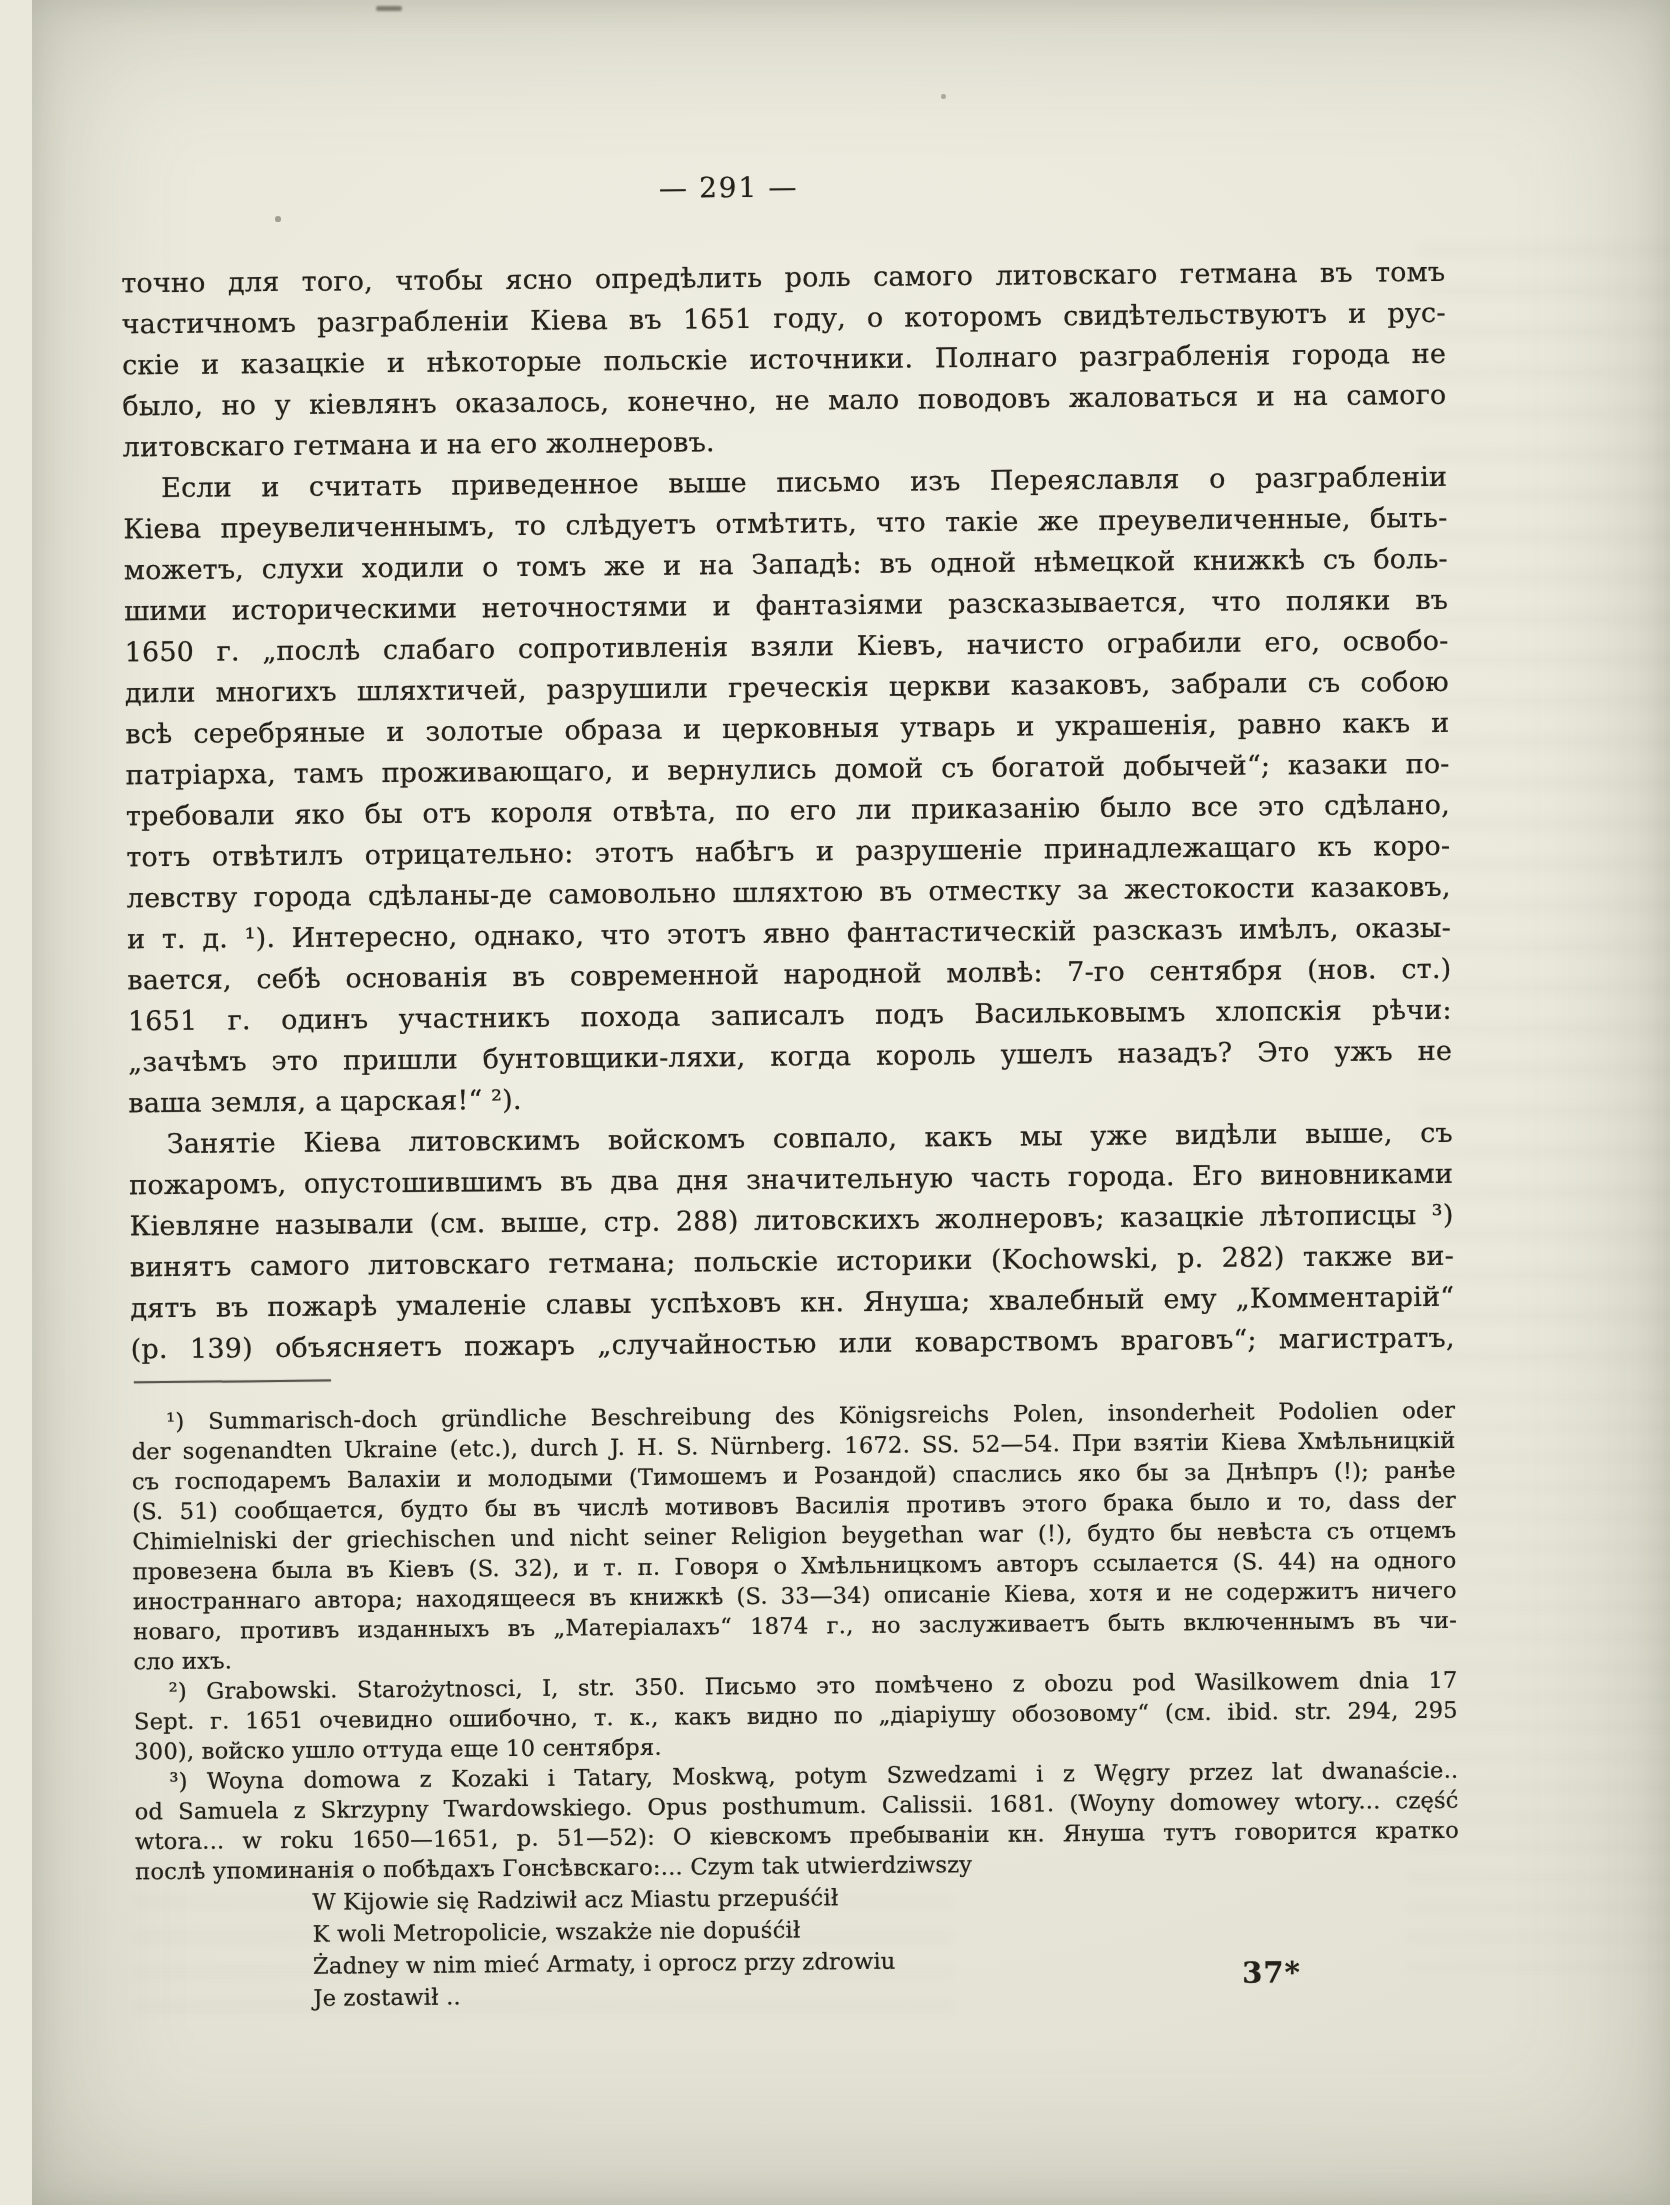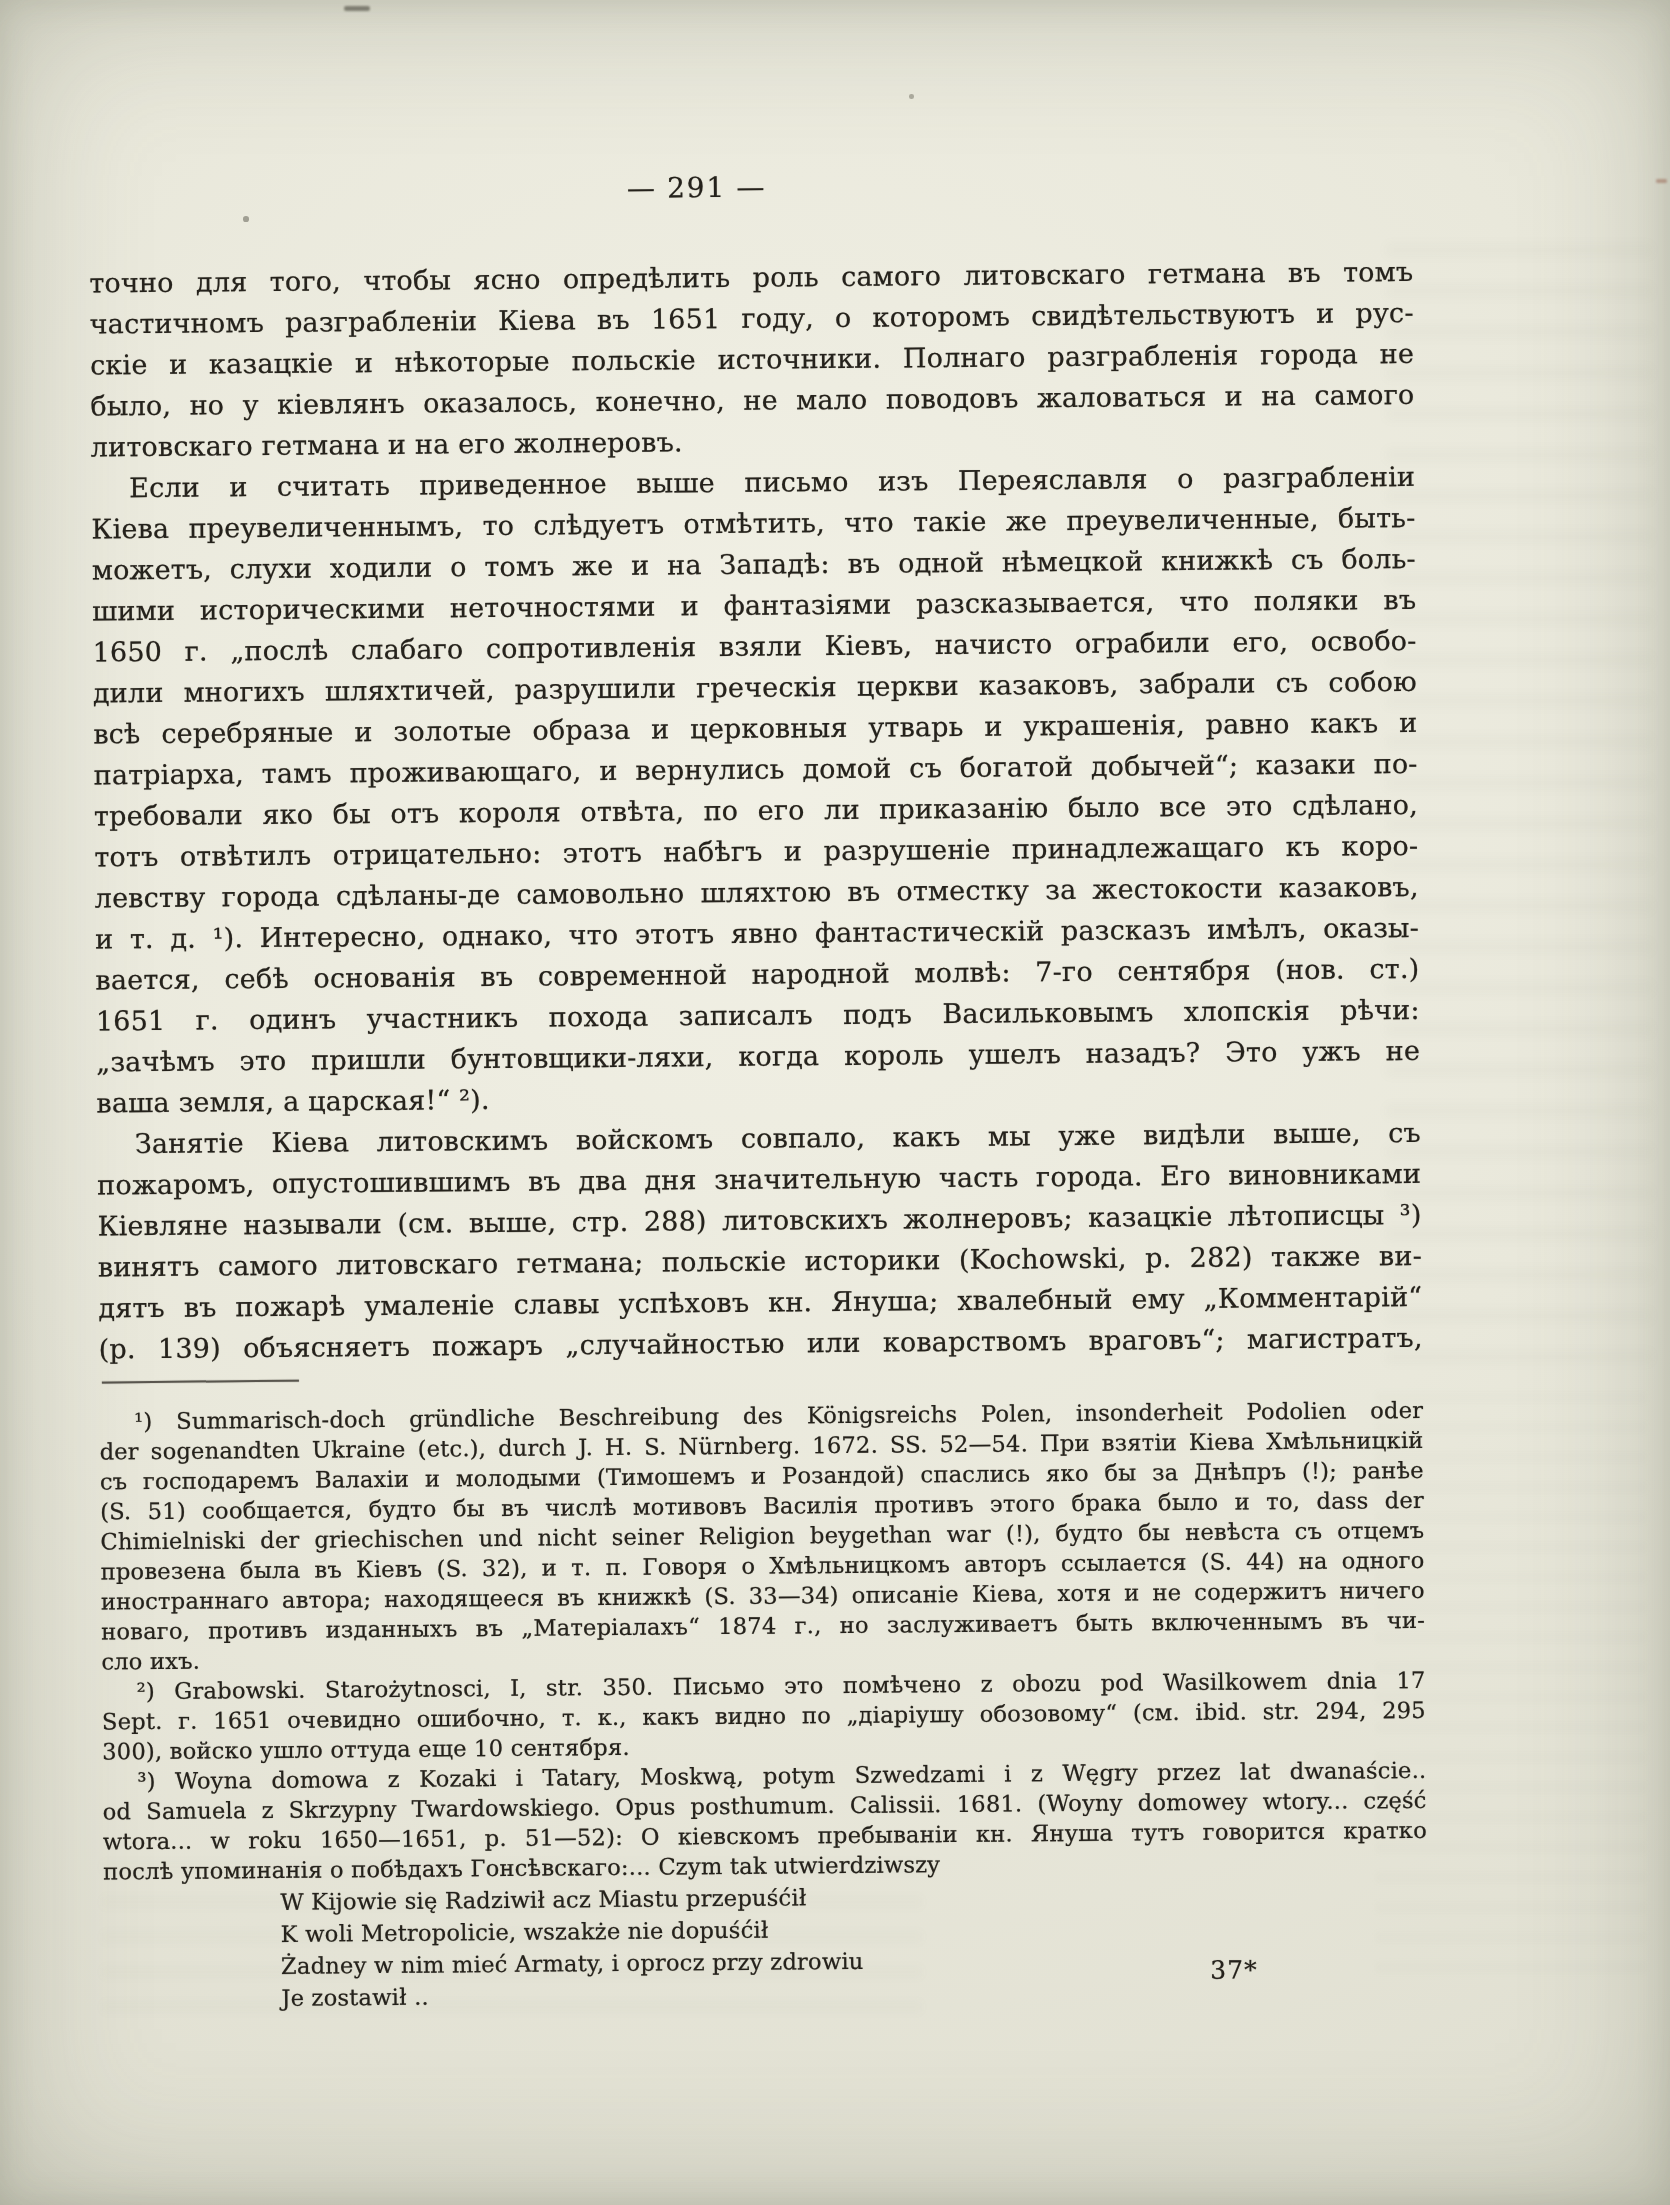--- a/index.html
+++ b/index.html
@@ -17,20 +17,21 @@
   }
   .scan{
     position:absolute;inset:0;
     background:
       radial-gradient(130% 95% at 46% 34%,
         rgba(242,241,230,0.95) 0%,
         rgba(233,232,219,0.9) 42%,
         rgba(224,223,209,0.9) 72%,
         rgba(205,205,189,0.95) 100%);
     box-shadow:inset 0 0 147px rgba(95,99,80,0.30), inset 0 0 34px rgba(95,99,80,0.18);
+    margin-left:32px;
   }
   
   .ghost{position:absolute;pointer-events:none;filter:blur(4.5px);}
   .ghost-right{
     left:1386px;top:243px;width:266px;height:1126px;opacity:.5;
     background:repeating-linear-gradient(to bottom,
       rgba(124,132,114,0.07) 0 13.6px, rgba(0,0,0,0) 13.6px 41px);
   }
   .ghost-right-foot{
     left:1375px;top:1392px;width:272px;height:588px;opacity:.45;
@@ -98,22 +99,22 @@
   .footnote .line.indent{text-indent:35px;}
   .verse{margin-top:1.7px;}
   .verse-line{
     margin-left:177px;
     text-align:left;
     line-height:32px;
   }
   .signature{
     position:absolute;
     left:1201px;top:1959px;
-    font-size:25px;
-    font-weight:normal;
+    font-size:29px;
+    font-weight:bold;
     letter-spacing:1.1px;
   }
 </style>
 </head>
 <body>
 
 <div class="scan">
   <div class="ghost ghost-right"></div>
   <div class="ghost ghost-right-foot"></div>
   <div class="ghost ghost-bottom-left"></div>

